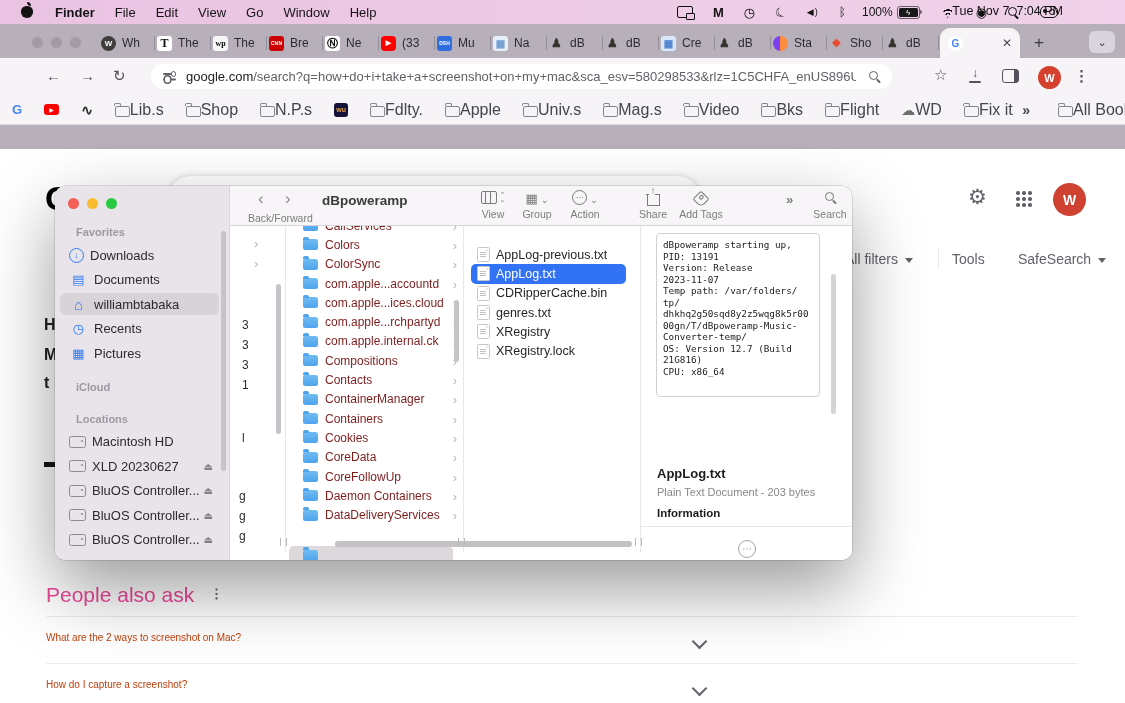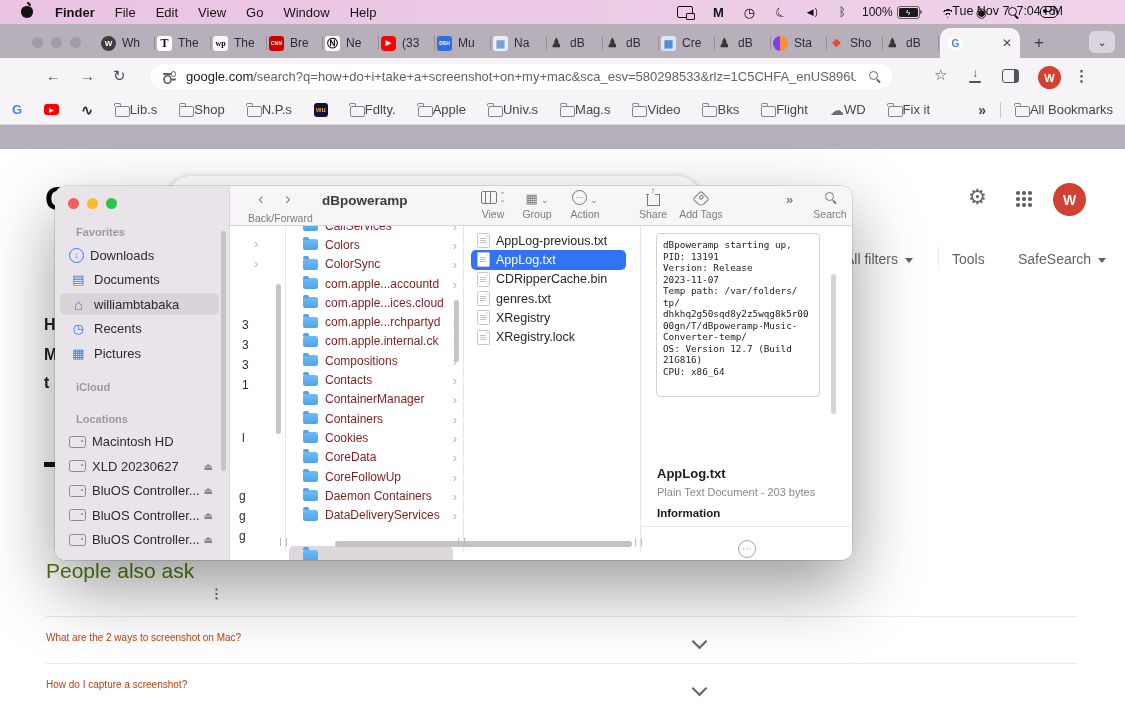--- a/index.html
+++ b/index.html
@@ -81,21 +81,21 @@
   .star{position:absolute;top:8px;font-size:15px;color:#55505b}
   .dl-ico{position:absolute;width:14px;height:14px;top:11px}
   .dl-ico::before{content:"↓";position:absolute;top:-3px;left:4px;font-size:12px;color:#55505b}
   .dl-ico::after{content:"";position:absolute;bottom:0;left:1px;width:12px;height:1.8px;background:#55505b;border-radius:1px}
   .panel-ico{position:absolute;top:11px;width:15px;height:12px;border:1.6px solid #55505b;border-radius:3px}
   .panel-ico::after{content:"";position:absolute;right:0;top:0;bottom:0;width:4.5px;background:#55505b}
   #profile-avatar{position:absolute;left:1038px;top:8px;width:23px;height:23px;border-radius:50%;background:#d5412e;color:#fff;
     display:flex;align-items:center;justify-content:center;font-size:11px;font-weight:700}
   .kebab{position:absolute;left:1074px;top:9px;font-size:15px;color:#55505b;font-weight:700}
   #bookmarks{position:absolute;left:0;top:71px;right:0;height:29px;background:#f7f4f8;display:flex;align-items:center;padding:0 12px;gap:22px;border-bottom:1px solid #dedae2}
-  .bm{display:flex;align-items:center;font-size:13px;color:#45464a;flex:none}
+  .bm{display:flex;align-items:center;font-size:16px;color:#45464a;flex:none}
   .bico{display:inline-flex;align-items:center;justify-content:center}
   .bico.folder{width:13px;height:9px;border:1.5px solid #80868b;border-radius:2px;position:relative;margin-top:3px}
   .bico.folder::before{content:"";position:absolute;top:-4px;left:-1.5px;width:5px;height:2px;border:1.5px solid #80868b;border-bottom:none;border-radius:2px 2px 0 0}
   .bico.google-g::before{content:"G";font-size:13px;font-weight:700;color:#4285F4}
   .bico.youtube{width:15px;height:11px;background:#f00;border-radius:3px}.bico.youtube::before{content:"▶";font-size:6px;color:#fff}
   .bico.scribble::before{content:"∿";font-size:14px;color:#2e2e2e;font-weight:700}
   .bico.wu{width:14px;height:14px;background:#15123a;border-radius:3px}.bico.wu::before{content:"wu";font-size:7px;font-weight:700;color:#e9a13b}
   .bico.cloud::before{content:"☁";font-size:14px;color:#6f6f6f}
   #bm-right{margin-left:auto;display:flex;align-items:center;gap:14px}
   #bm-overflow{font-size:14px;color:#45464a;font-weight:700}
@@ -108,21 +108,21 @@
   #clear-x{position:absolute;left:372px;top:11px;font-size:16px;color:#70757a}
   .pill-div{position:absolute;left:399px;top:10px;width:1px;height:25px;background:#dfe1e5}
   #gear-icon{position:absolute;left:968px;top:36px;font-size:21px;color:#5f6368}
   .apps-grid{position:absolute;left:1016px;top:42px;width:16px;height:16px}
   .apps-grid::before{content:"";position:absolute;width:3.5px;height:3.5px;border-radius:50%;background:#5f6368;
     box-shadow:6px 0 0 #5f6368,12px 0 0 #5f6368,0 6px 0 #5f6368,6px 6px 0 #5f6368,12px 6px 0 #5f6368,0 12px 0 #5f6368,6px 12px 0 #5f6368,12px 12px 0 #5f6368}
   #g-avatar{position:absolute;left:1053px;top:34px;width:33px;height:33px;border-radius:50%;background:#cf4232;color:#fff;display:flex;align-items:center;justify-content:center;font-size:14px;font-weight:700}
   .filter-txt{position:absolute;top:102px;font-size:14px;color:#5f6368;display:flex;align-items:center;gap:7px}
   .caret-down{width:0;height:0;border-left:4px solid transparent;border-right:4px solid transparent;border-top:5px solid #5f6368;margin-top:2px}
   .filter-sep{position:absolute;left:938px;top:98px;width:1px;height:22px;background:#ebebeb}
-  #paa-head{position:absolute;left:46px;top:410px;font-size:21px;color:#4d7c0f}
+  #paa-head{position:absolute;left:46px;top:434px;font-size:21px;color:#ec4899}
   #paa-kebab{position:absolute;left:210px;top:437px;font-size:13px;color:#5f6368;font-weight:700}
   .hline{position:absolute;left:46px;width:1032px;height:1px;background:#ececec}
   .q-row{position:absolute;left:46px;width:1032px;font-size:10px;color:#c2410c}
   .q-chev{position:absolute;right:420px;width:9px;height:9px;border-right:2px solid #5f6368;border-bottom:2px solid #5f6368;transform:rotate(45deg)}
   .pfrag{position:absolute;font-weight:700;font-size:16px;color:#202124}
   .pfrag.bar{width:27px;height:5px;background:#151515;margin-top:6px}
   
   #finder{position:absolute;left:55px;top:186px;width:797px;height:374px;border-radius:10px;background:#fff;z-index:20;
     box-shadow:0 28px 70px rgba(0,0,0,.40),0 0 0 .5px rgba(0,0,0,.22);overflow:hidden}
   #f-sidebar{position:absolute;left:0;top:0;width:175px;height:374px;background:#e9e4ea;border-right:1px solid #d9d5d9;padding-top:40px;box-sizing:border-box}
@@ -175,21 +175,21 @@
   .frag.chev{color:#b7b5b9;font-size:13px}
   #col2{position:absolute;left:230px;top:40px;width:178px;bottom:0;overflow:hidden}
   #col2-rows{margin-top:-10px}
   .folder-row{display:flex;align-items:center;height:19.3px;padding:0 6px 0 18px;box-sizing:border-box}
   .ffolder{width:15px;height:11px;background:linear-gradient(#72bcf3,#4da3ec);border-radius:1.5px 2.5px 2.5px 2.5px;position:relative;flex:none;margin-right:7px}
   .ffolder::before{content:"";position:absolute;top:-2.5px;left:0;width:6px;height:3px;background:#4da3ec;border-radius:2px 2px 0 0}
   .fr-label{flex:1;font-size:12px;color:#7f1d1d;white-space:nowrap;overflow:hidden}
   .fr-chev::after{content:"›";color:#b7b5b9;font-size:13px}
   #col2-cut{position:absolute;left:4px;right:10px;top:320px;height:18px;background:#dcd8dc;border-radius:5px;display:flex;align-items:center;padding-left:14px}
   #col3{position:absolute;left:408px;top:40px;width:177px;bottom:0;overflow:hidden}
-  #col3-rows{margin-top:5px}
+  #col3-rows{margin-top:19px}
   .file-row{display:flex;align-items:center;height:19.3px;margin:0 14px 0 8px;padding:0 4px 0 6px;border-radius:5px;box-sizing:border-box}
   .file-row.selected{background:#3273f6}
   .file-row.selected .fi-label{color:#fff}
   .fdoc{width:11px;height:13px;background:#fff;border:1px solid #c8c6c9;border-radius:1.5px;position:relative;flex:none;margin-right:6px}
   .fdoc::before{content:"";position:absolute;top:0;right:0;width:0;height:0;border-style:solid;border-width:0 3.5px 3.5px 0;border-color:#e4e2e5 #fff}
   .fdoc::after{content:"";position:absolute;left:2px;top:4px;width:6px;height:1px;background:#c2c0c3;box-shadow:0 2px 0 #c2c0c3,0 4px 0 #c2c0c3}
   .fi-label{font-size:12.5px;color:#262626;white-space:nowrap;overflow:hidden}
   #col4{position:absolute;left:585px;top:40px;width:192px;bottom:0}
   #preview-frame{position:absolute;left:16px;top:7px;width:164px;height:164px;border:1px solid #d2d0d2;border-radius:4px;background:#fff;box-sizing:border-box;overflow:hidden}
   #preview-frame pre{margin:0;padding:5px 6px;font-family:"DejaVu Sans Mono",monospace;font-size:9.3px;line-height:11.5px;color:#1c1c1c}

